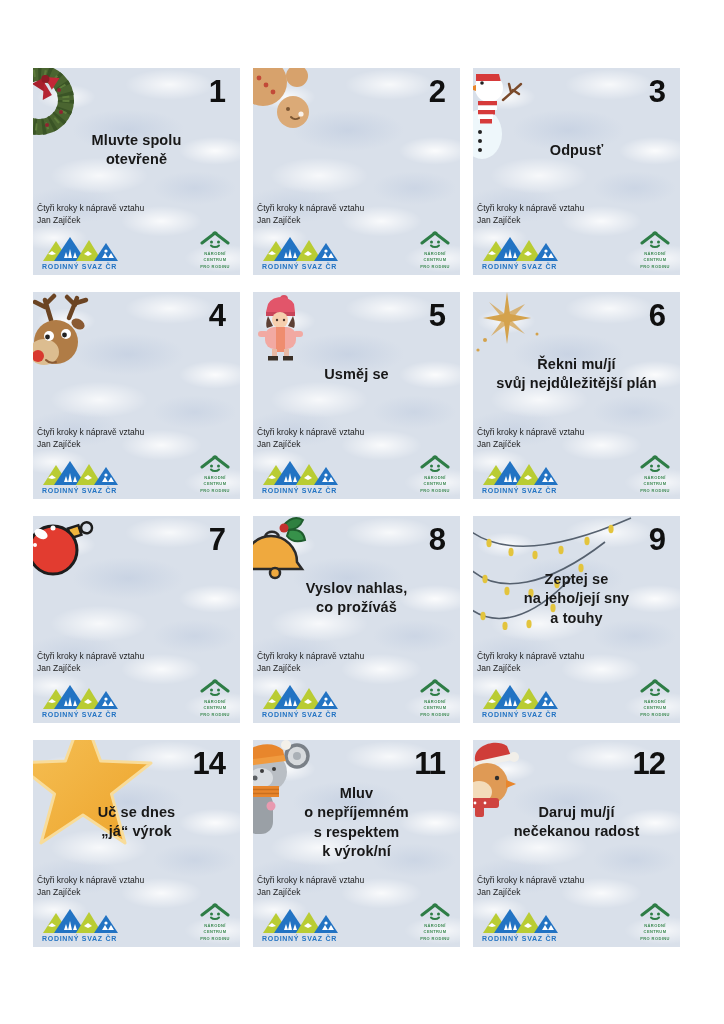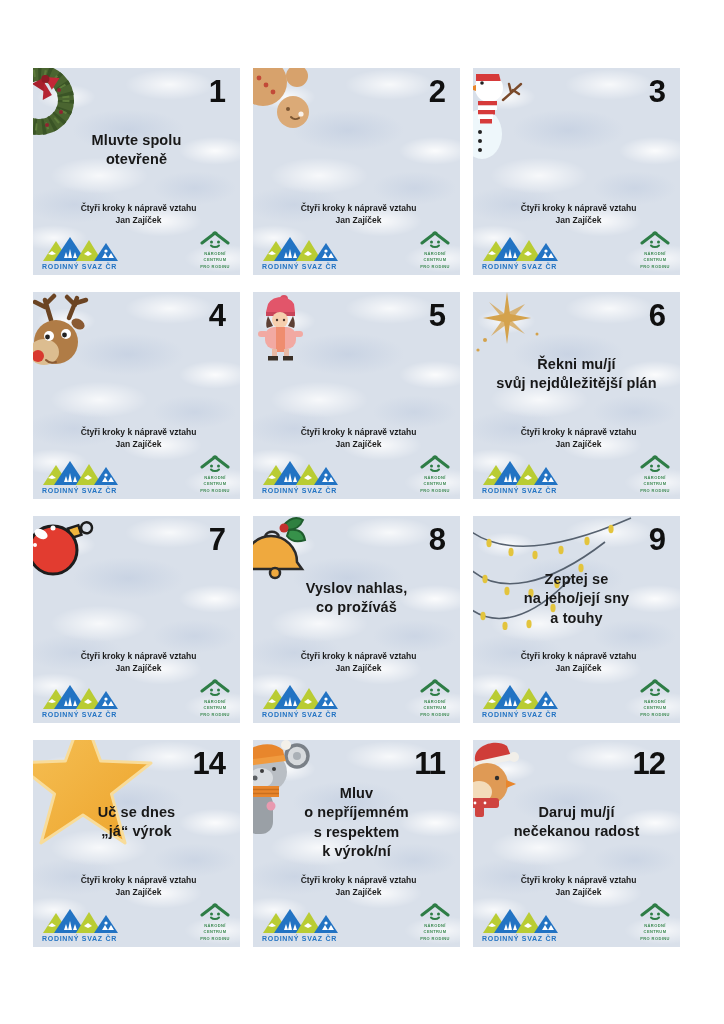--- a/index.html
+++ b/index.html
@@ -31,22 +31,22 @@
   .card-number{
     position:absolute;top:6px;right:15px;
     font-size:31px;font-weight:800;color:#101010;letter-spacing:-1px;
   }
   .card-title{
     position:absolute;top:40%;left:6px;right:6px;transform:translateY(-50%);
     text-align:center;font-size:14.5px;font-weight:700;line-height:1.35;
     color:#181818;white-space:pre-line;letter-spacing:.1px;
   }
   .card-meta{
-    position:absolute;top:64.5%;left:4px;right:0;text-align:center;
-    font-size:8.5px;font-weight:700;line-height:1.5;color:#1c1c1c;
+    position:absolute;top:64.5%;left:4px;right:0;text-align:left;
+    font-size:8.5px;font-weight:400;line-height:1.5;color:#1c1c1c;
   }
   .logos{
     position:absolute;left:9px;right:10px;bottom:5px;
     display:flex;justify-content:space-between;align-items:flex-end;
   }
   .logo-union{display:flex;flex-direction:column;align-items:flex-start;gap:1px;}
   .logo-union-label{font-size:7px;font-weight:700;color:#2273c3;letter-spacing:.7px;}
   .logo-centre{display:flex;flex-direction:column;align-items:center;gap:1px;}
   .logo-centre-label{
     font-size:4px;font-weight:700;color:#3d8a52;text-align:center;
@@ -193,20 +193,21 @@
             </g>
             <path d="M3 17 l-9 3 9 3 Z" fill="#e8862c"></path>
             <circle cx="9" cy="15" r="1.8" fill="#222222"></circle>
             <g fill="#222222">
               <circle cx="7" cy="64" r="2"></circle>
               <circle cx="7" cy="73" r="2"></circle>
               <circle cx="7" cy="82" r="2"></circle>
             </g>
           </svg></span>
     <div class="card-number">3</div>
+    <div class="card-title">Odpusť</div>
     <div class="card-meta">
       <div>Čtyři kroky k nápravě vztahu</div>
       <div>Jan Zajíček</div>
     </div>
     <div class="logos">
       <div class="logo-union">
         <span style="line-height:0;">
           <svg width="80" height="26" viewBox="0 0 80 26">
             <polygon points="1,25 14,5 27,25" fill="#b9cc33"></polygon>
             <polygon points="12,25 28,1 44,25" fill="#2273c3"></polygon>
@@ -316,20 +317,21 @@
             <rect x="12" y="35" width="31" height="22" rx="9" fill="#f2a9a2"></rect>
             <rect x="23" y="35" width="9" height="25" fill="#ef8d6f"></rect>
             <rect x="5" y="39" width="10" height="6" rx="3" fill="#f2a9a2"></rect>
             <rect x="40" y="39" width="10" height="6" rx="3" fill="#f2a9a2"></rect>
             <rect x="19" y="57" width="5" height="8" fill="#e8b9a4"></rect>
             <rect x="31" y="57" width="5" height="8" fill="#e8b9a4"></rect>
             <path d="M15 64 h10 v4.5 h-10 Z" fill="#3a3027"></path>
             <path d="M30 64 h10 v4.5 h-10 Z" fill="#3a3027"></path>
           </svg></span>
     <div class="card-number">5</div>
+    <div class="card-title">Usměj se</div>
     <div class="card-meta">
       <div>Čtyři kroky k nápravě vztahu</div>
       <div>Jan Zajíček</div>
     </div>
     <div class="logos">
       <div class="logo-union">
         <span style="line-height:0;">
           <svg width="80" height="26" viewBox="0 0 80 26">
             <polygon points="1,25 14,5 27,25" fill="#b9cc33"></polygon>
             <polygon points="12,25 28,1 44,25" fill="#2273c3"></polygon>

